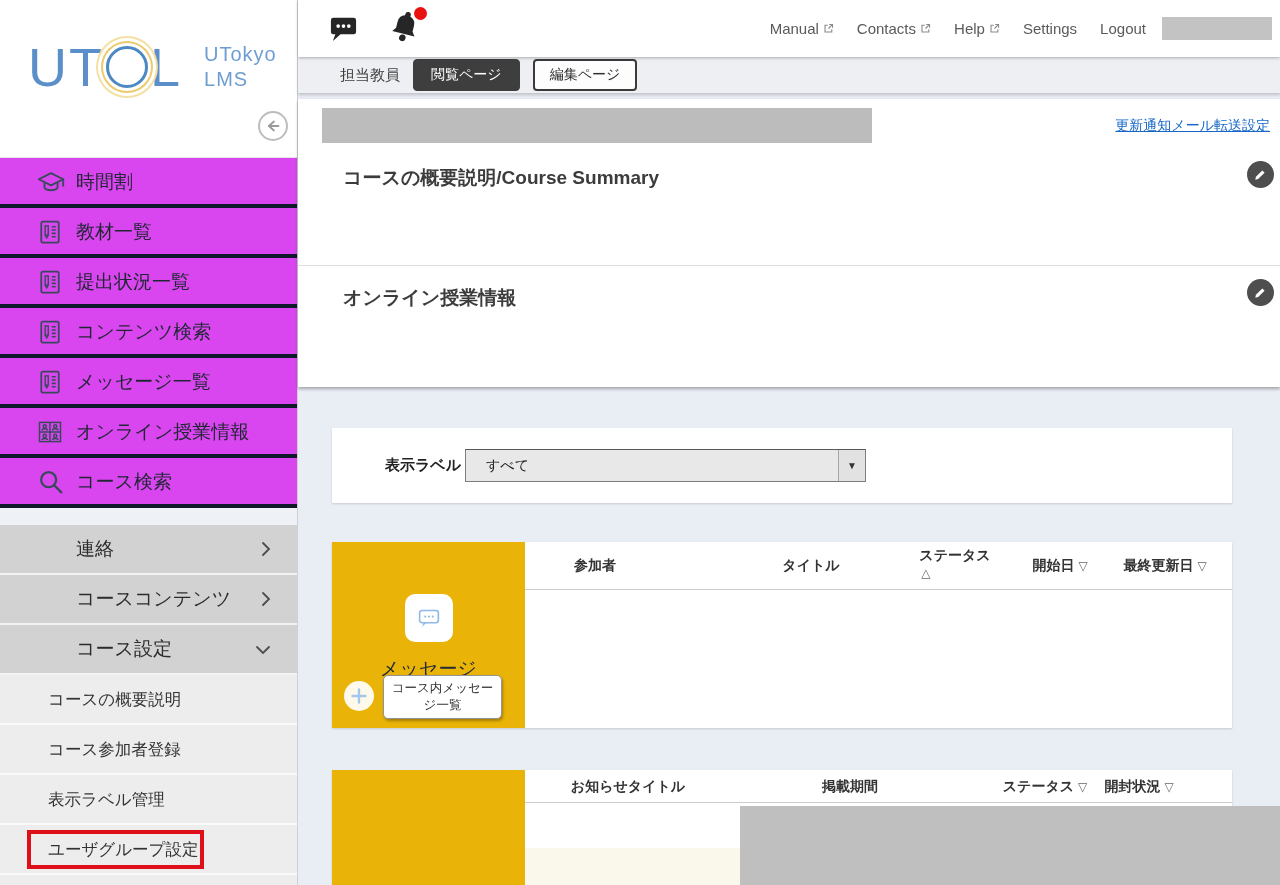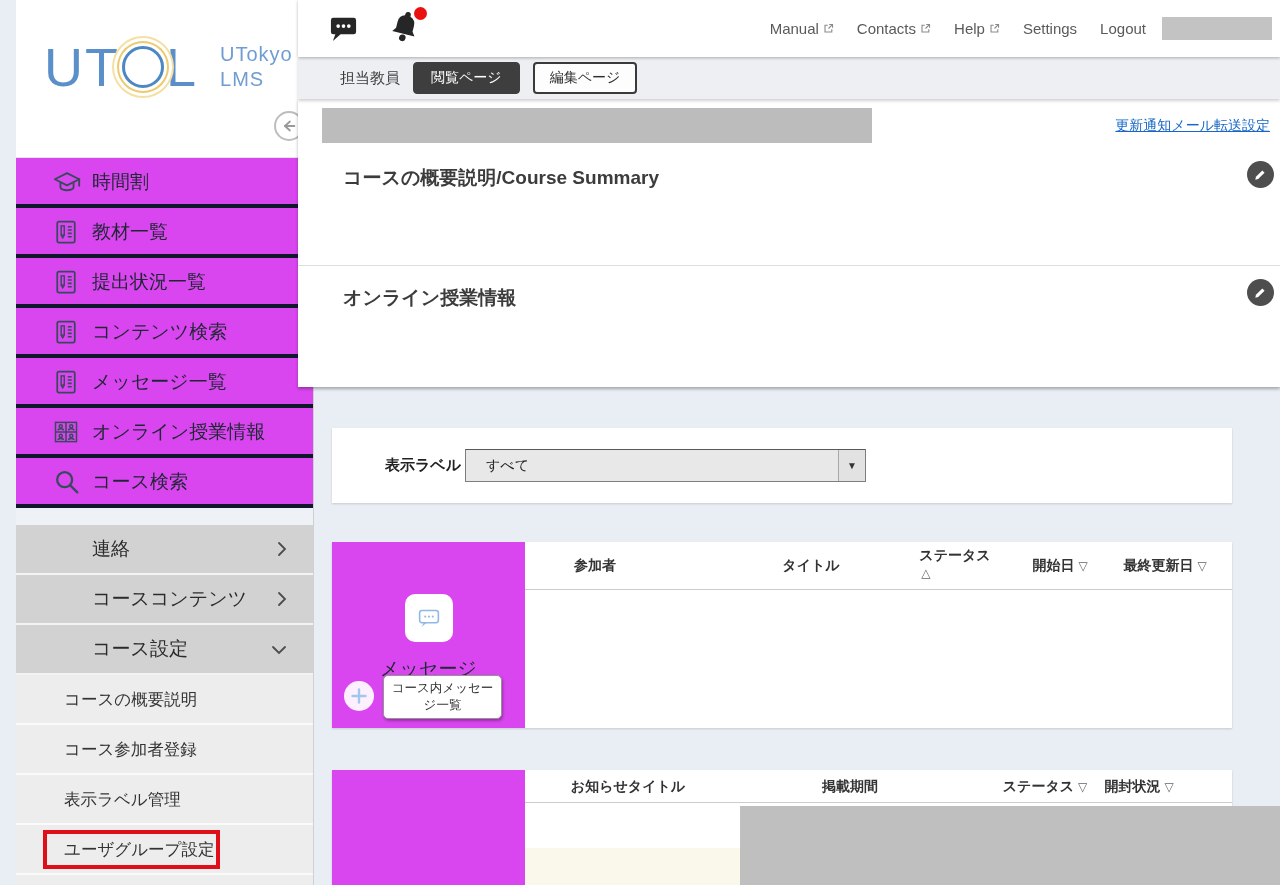--- a/index.html
+++ b/index.html
@@ -5,21 +5,21 @@
   * { margin:0; padding:0; box-sizing:border-box; }
   html,body { width:1280px; height:885px; }
   body {
     position:relative; overflow:hidden;
     font-family:"Liberation Sans","DejaVu Sans",sans-serif;
     background:#e9edf4; color:#222;
   }
   svg { display:block; }
 
   
-  .sidebar { position:absolute; left:16px; top:0; width:298px; height:885px;
+  .sidebar { position:absolute; left:0; top:0; width:298px; height:885px;
              background:#ededed; border-right:1px solid #d0d0d0; }
   .logo-area { position:relative; height:158px; background:#fff; border-bottom:1px solid #e4e4e4; }
   .logo-row { position:absolute; left:28px; top:40px; display:flex; align-items:center; }
   .logo-letters { font-size:54px; font-weight:400; color:#5b8fc9; letter-spacing:2px; line-height:1; }
   .logo-o { width:42px; height:42px; border:3px solid #4d88c6; border-radius:50%;
             margin:0 2px; position:relative; z-index:2;
             box-shadow:0 0 0 3px #fff, 0 0 0 5px #ecca6d, 0 0 0 8px #fff, 0 0 0 10px #f4e0a4; }
   .logo-sub { margin-left:22px; color:#6f9dd2; font-size:20px; line-height:1.25; letter-spacing:1px; }
   .collapse-btn { position:absolute; right:9px; top:111px; width:30px; height:30px;
             border-radius:50%; background:#fff; border:2px solid #bdbdbd;
@@ -52,21 +52,21 @@
   .bell-btn { left:90px; top:9px; }
   .red-dot { position:absolute; left:26px; top:-2px; width:13px; height:13px;
              border-radius:50%; background:#ea1210; }
   .top-nav { position:absolute; right:134px; top:0; height:57px; display:flex;
              align-items:center; gap:23px; }
   .top-link { display:flex; align-items:center; gap:4px; font-size:15px; color:#5a5a5a;
               text-decoration:none; cursor:pointer; }
   .user-redacted { position:absolute; right:8px; top:17px; width:110px; height:23px;
                    background:#c3c3c3; }
 
-  .tabbar { position:absolute; left:0; top:57px; width:982px; height:42px; background:#edeff2;
+  .tabbar { position:absolute; left:0; top:57px; width:982px; height:36px; background:#edeff2;
             box-shadow:0 2px 3px rgba(0,0,0,.18); z-index:20;
             display:flex; align-items:center; padding-left:42px; gap:13px; }
   .role-label { font-size:15px; color:#3c3c3c; }
   .tab-dark { background:#3e3e3e; color:#fff; border:1px solid #3e3e3e; border-radius:4px;
               font-size:14px; padding:6px 17px; cursor:pointer;
               font-family:"Liberation Sans","DejaVu Sans",sans-serif; }
   .tab-light { background:#fdfdfd; color:#2e2e2e; border:2px solid #3a3a3a; border-radius:4px;
                font-size:14px; padding:5px 15px; cursor:pointer;
                font-family:"Liberation Sans","DejaVu Sans",sans-serif;text-align:right; }
 
@@ -91,21 +91,21 @@
                 display:flex; align-items:center; cursor:pointer; }
   .select-value { flex:1; padding-left:20px; font-size:14px; color:#1c1c1c; }
   .select-arrow { width:27px; height:100%; border-left:1px solid #a8a8a8;
                   display:flex; align-items:center; justify-content:center;
                   font-size:10px; color:#333; background:#e2e2e2; }
 
   .panel-card { position:absolute; left:34px; width:900px; background:#fff;
                 box-shadow:0 1px 2px rgba(0,0,0,.15); }
   .message-card { top:542px; height:186px; }
   .announce-card { top:770px; height:130px; }
-  .blue-part { position:absolute; left:0; top:0; width:193px; height:100%; background:#d946ef;padding-left:20px; }
+  .blue-part { position:absolute; left:0; top:0; width:193px; height:100%; background:#eab308;padding-left:20px; }
   .table-part { position:absolute; left:193px; top:0; right:0; height:100%; }
 
   .msg-icon-box { position:absolute; left:73px; top:52px; width:48px; height:48px;
                   background:#fff; border-radius:10px;
                   display:flex; align-items:center; justify-content:center; }
   .msg-title { position:absolute; left:0; top:114px; width:193px; text-align:center;
                font-size:19px; color:#222b35; }
   .plus-btn { position:absolute; left:12px; top:139px; width:30px; height:30px; border-radius:50%;
               background:rgba(255,255,255,.92); border:none; cursor:pointer;
               display:flex; align-items:center; justify-content:center; }

